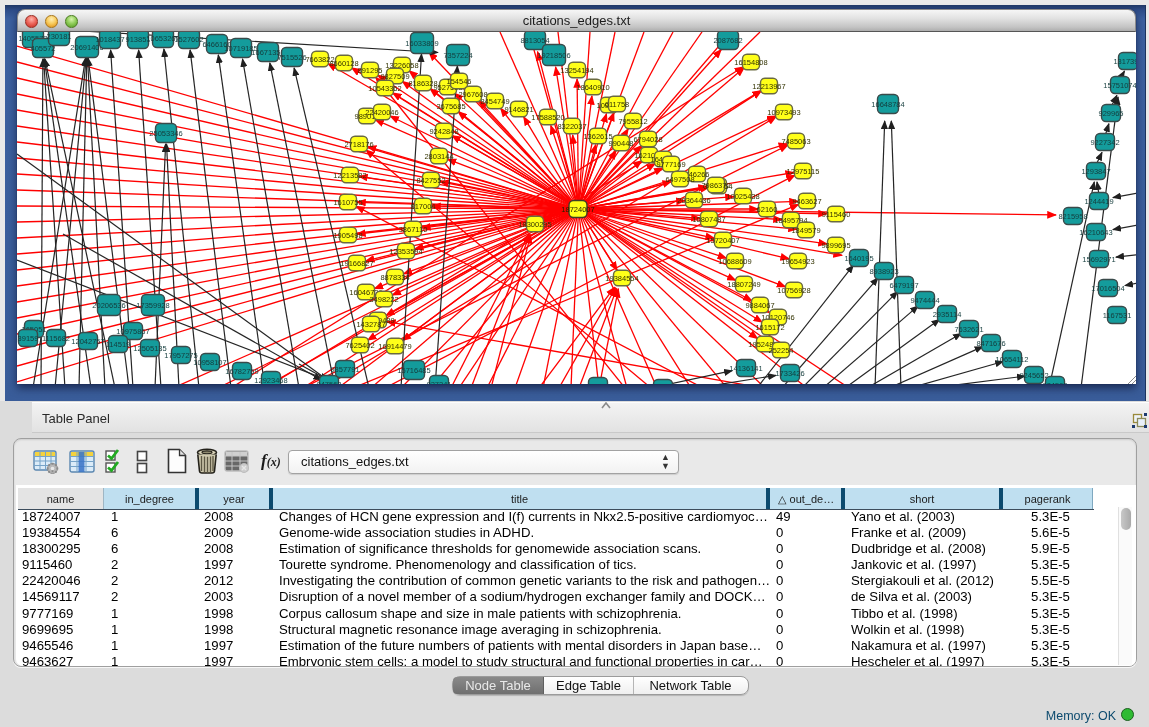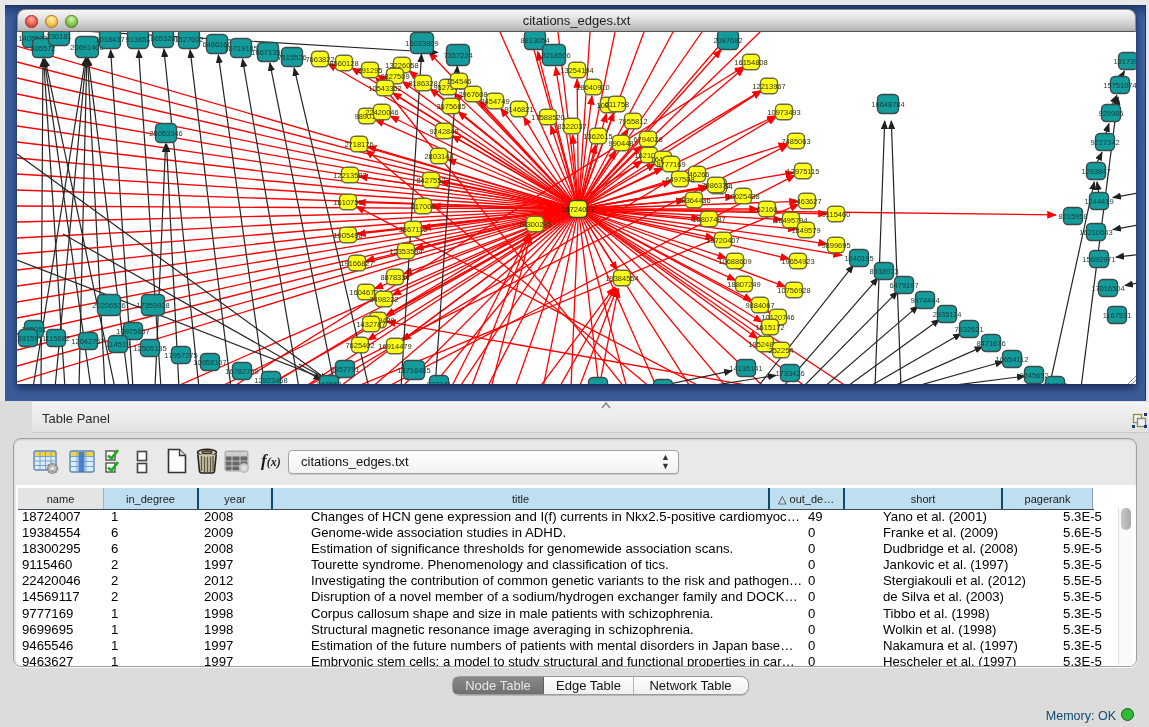--- a/index.html
+++ b/index.html
@@ -33,31 +33,31 @@
 #dropdown { position:absolute; left:274px; top:11px; width:391px; height:24px;
   background:linear-gradient(180deg,#ffffff,#f2f2f2); border:1px solid #a2a2a2; border-radius:4px;
   font-size:13px; color:#111; line-height:22px; padding-left:12px;
   box-shadow:0 1px 1px rgba(0,0,0,.12); }
 #dropdown .arr { position:absolute; right:8px; top:2px; font-size:9px; color:#333; line-height:9px; }
 #tablearea { position:absolute; left:2px; top:46px; width:1120px; height:181px;
   background:#fff; border-radius:0 0 7px 7px; overflow:hidden; }
 #thead { position:absolute; left:2px; top:3px; width:1076px; height:22px; display:flex;
   font-size:11px; color:#1b1b1b; text-align:center; line-height:22px;
   border-bottom:1.5px solid #3c4c5c; }
-#thead div { background:#bfdff0; border-right:2px solid #0c4a6e; height:100%; white-space:nowrap; overflow:hidden; }
+#thead div { background:#bfdff0; border-right:4px solid #0c4a6e; height:100%; white-space:nowrap; overflow:hidden; }
 #thead .h0 { width:86px; background:#e4e4e4; border-right:1px solid #9fb6c4; }
 #thead .h1 { width:95px; } #thead .h2 { width:74px; } #thead .h3 { width:497px; }
 #thead .h4 { width:75px; text-align:left; padding-left:8px;} #thead .h5 { width:158px; } #thead .h6 { width:90px; border-right:1px solid #7fa8c0; }
 #tbody { position:absolute; left:2px; top:23.5px; width:1090px; font-size:13.2px; color:#000; }
 .tr { height:16.2px; line-height:16.2px; white-space:nowrap; }
 .tr div { display:inline-block; overflow:hidden; vertical-align:top; height:100%; }
 .c0 { width:86px; padding-left:4px; }
 .c1 { width:95px; padding-left:7px; }
 .c2 { width:74px; padding-left:5px; }
-.c3 { width:497px; padding-left:6px;margin-left:32px; }
+.c3 { width:497px; padding-left:6px; }
 .c4 { width:75px; padding-left:6px; }
 .c5 { width:158px; padding-left:6px; }
 .c6 { width:90px; padding-left:5px;text-align:center; }
 #vscroll { position:absolute; right:4px; top:22px; width:14px; height:158px;
   background:#fafafa; border-left:1px solid #e0e0e0; }
 #vthumb { position:absolute; left:2px; top:1px; width:10px; height:22px;
   background:linear-gradient(90deg,#c8c8c8,#a9a9a9); border-radius:6px; }
 #tabs { position:absolute; left:452px; top:275px; width:297px; height:19px;
   border:1px solid #9b9b9b; border-radius:8px; background:linear-gradient(180deg,#fff,#efefef);
   font-size:13px; line-height:18px; text-align:center; color:#111;
@@ -647,21 +647,21 @@
       <div id="thead">
           <div class="h0">name</div>
           <div class="h1">in_degree</div>
           <div class="h2">year</div>
         <div class="h3">title</div>
           <div class="h4">△ out_de…</div>
           <div class="h5">short</div>
           <div class="h6">pagerank</div>
         </div>
       <div id="tbody">
-<div class="tr"><div class="c0">18724007</div><div class="c1">1</div><div class="c2">2008</div><div class="c3">Changes of HCN gene expression and I(f) currents in Nkx2.5-positive cardiomyoc…</div><div class="c4">49</div><div class="c5">Yano et al. (2001)</div><div class="c6">5.3E-5</div></div>
+<div class="tr"><div class="c0">18724007</div><div class="c1">1</div><div class="c2">2008</div><div class="c3">Changes of HCN gene expression and I(f) currents in Nkx2.5-positive cardiomyoc…</div><div class="c4">49</div><div class="c5">Yano et al. (2003)</div><div class="c6">5.3E-5</div></div>
 <div class="tr"><div class="c0">19384554</div><div class="c1">6</div><div class="c2">2009</div><div class="c3">Genome-wide association studies in ADHD.</div><div class="c4">0</div><div class="c5">Franke et al. (2009)</div><div class="c6">5.6E-5</div></div>
 <div class="tr"><div class="c0">18300295</div><div class="c1">6</div><div class="c2">2008</div><div class="c3">Estimation of significance thresholds for genomewide association scans.</div><div class="c4">0</div><div class="c5">Dudbridge et al. (2008)</div><div class="c6">5.9E-5</div></div>
 <div class="tr"><div class="c0">9115460</div><div class="c1">2</div><div class="c2">1997</div><div class="c3">Tourette syndrome. Phenomenology and classification of tics.</div><div class="c4">0</div><div class="c5">Jankovic et al. (1997)</div><div class="c6">5.3E-5</div></div>
 <div class="tr"><div class="c0">22420046</div><div class="c1">2</div><div class="c2">2012</div><div class="c3">Investigating the contribution of common genetic variants to the risk and pathogen…</div><div class="c4">0</div><div class="c5">Stergiakouli et al. (2012)</div><div class="c6">5.5E-5</div></div>
 <div class="tr"><div class="c0">14569117</div><div class="c1">2</div><div class="c2">2003</div><div class="c3">Disruption of a novel member of a sodium/hydrogen exchanger family and DOCK…</div><div class="c4">0</div><div class="c5">de Silva et al. (2003)</div><div class="c6">5.3E-5</div></div>
 <div class="tr"><div class="c0">9777169</div><div class="c1">1</div><div class="c2">1998</div><div class="c3">Corpus callosum shape and size in male patients with schizophrenia.</div><div class="c4">0</div><div class="c5">Tibbo et al. (1998)</div><div class="c6">5.3E-5</div></div>
 <div class="tr"><div class="c0">9699695</div><div class="c1">1</div><div class="c2">1998</div><div class="c3">Structural magnetic resonance image averaging in schizophrenia.</div><div class="c4">0</div><div class="c5">Wolkin et al. (1998)</div><div class="c6">5.3E-5</div></div>
 <div class="tr"><div class="c0">9465546</div><div class="c1">1</div><div class="c2">1997</div><div class="c3">Estimation of the future numbers of patients with mental disorders in Japan base…</div><div class="c4">0</div><div class="c5">Nakamura et al. (1997)</div><div class="c6">5.3E-5</div></div>
 <div class="tr"><div class="c0">9463627</div><div class="c1">1</div><div class="c2">1997</div><div class="c3">Embryonic stem cells: a model to study structural and functional properties in car…</div><div class="c4">0</div><div class="c5">Hescheler et al. (1997)</div><div class="c6">5.3E-5</div></div>
       </div>

